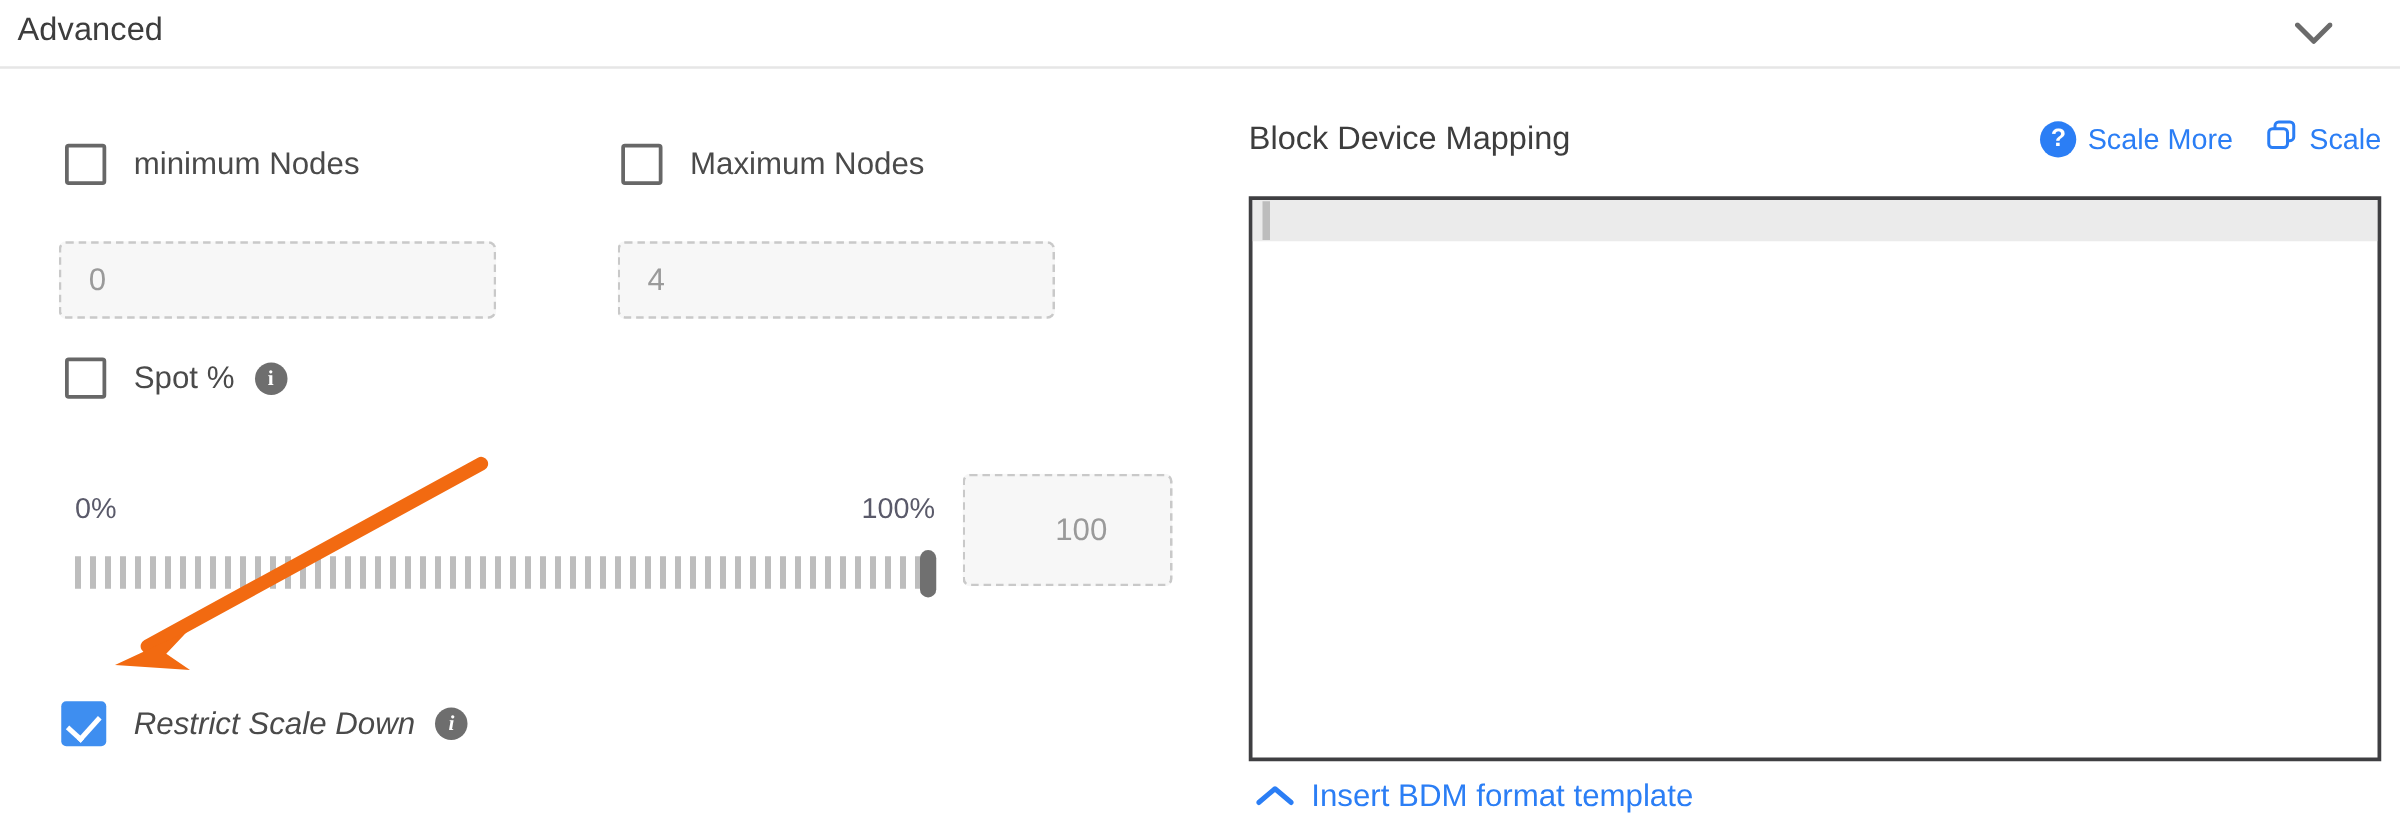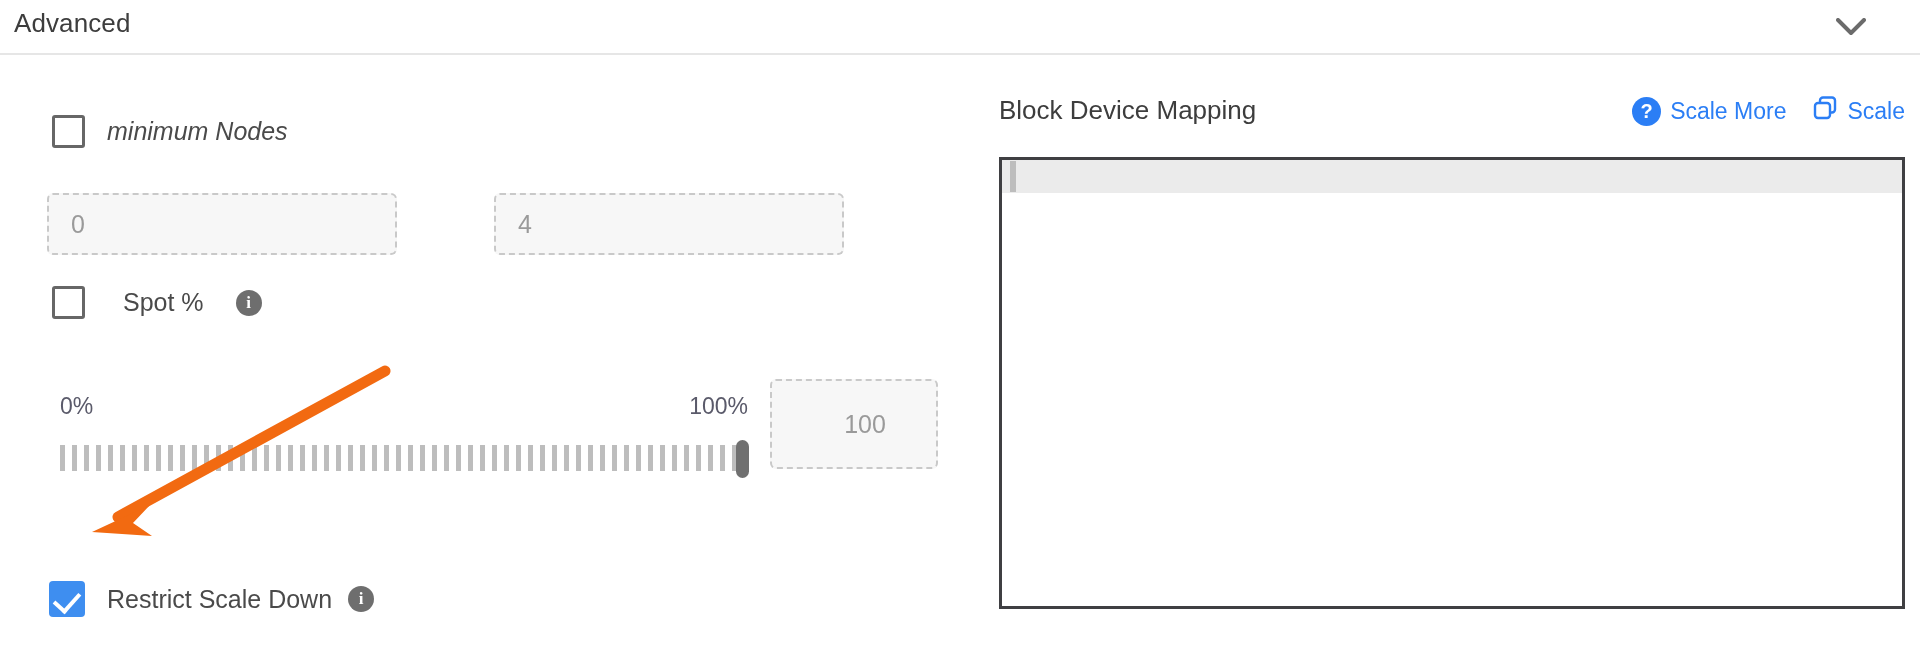--- a/index.html
+++ b/index.html
@@ -149,53 +149,57 @@
     <div class="header-chevron">
       <svg width="30" height="18" viewBox="0 0 30 18">
         <path d="M2 2 L15 15 L28 2" fill="none" stroke="#6b6b6b" stroke-width="4" stroke-linecap="round" stroke-linejoin="round"></path>
       </svg>
     </div>
   </div>
   <div class="header-rule"></div>
 
   <div class="left-col">
 
-    <div class="chk-row" style="left:52px; top:62px;font-style:italic;">
+    <div class="chk-row" style="left:52px; top:62px;">
       <div class="chk-box"></div>
       <div class="chk-label">minimum Nodes</div>
     </div>
     <div class="num-input" style="left:47px; top:140px; width:350px;">
       <span>0</span>
     </div>
 
+    <div class="chk-row" style="left:497px; top:62px;">
+      <div class="chk-box"></div>
+      <div class="chk-label">Maximum Nodes</div>
+    </div>
     <div class="num-input" style="left:494px; top:140px; width:350px;">
       <span>4</span>
     </div>
 
-    <div class="chk-row" style="left:52px; top:233px;gap:16px;">
+    <div class="chk-row" style="left:52px; top:233px;">
       <div class="chk-box"></div>
       <div class="chk-label">Spot %</div>
       <div class="info-icon">i</div>
     </div>
 
     <div class="slider-wrap">
       <div class="slider-labels">
         <span class="slider-min">0%</span>
         <span class="slider-max">100%</span>
       </div>
       <div class="slider-track">
         <div class="slider-thumb"></div>
       </div>
     </div>
 
     <div class="num-input" style="left:770px; top:326px; width:168px; height:90px;justify-content:center;">
       <span>100</span>
     </div>
 
-    <div class="chk-row" style="left:49px; top:528px;">
+    <div class="chk-row" style="left:49px; top:508px;font-style:italic;">
       <div class="chk-box checked"></div>
       <div class="chk-label">Restrict Scale Down</div>
       <div class="info-icon">i</div>
     </div>
   </div>
 
   <div class="right-col">
 
     <div class="bdm-title">Block Device Mapping</div>
 
@@ -215,20 +219,28 @@
       </div>
     </div>
 
     <div class="code-editor">
       <div class="active-line">
         <div class="caret"></div>
       </div>
       <div style="position:absolute;left:26px;top:2px;font-family:'Liberation Mono',monospace;font-size:21px;color:#333;"></div>
     </div>
 
+    <div class="bdm-footer">
+      <span>
+        <svg width="30" height="17" viewBox="0 0 30 17">
+          <path d="M2 14 L15 3 L28 14" fill="none" stroke="#2b7ef5" stroke-width="4" stroke-linecap="round" stroke-linejoin="round"></path>
+        </svg>
+      </span>
+      <span>Insert BDM format template</span>
+    </div>
   </div>
 
   <svg class="annotation-arrow" viewBox="0 0 1920 656">
     <g>
       <path d="M385 371 L118 517" stroke="#f26a11" stroke-width="11" stroke-linecap="round" fill="none"></path>
       <path d="M92 532 L150 505 L133 523 L152 536 Z" fill="#f26a11"></path>
     </g>
   </svg>
 
 </div>

